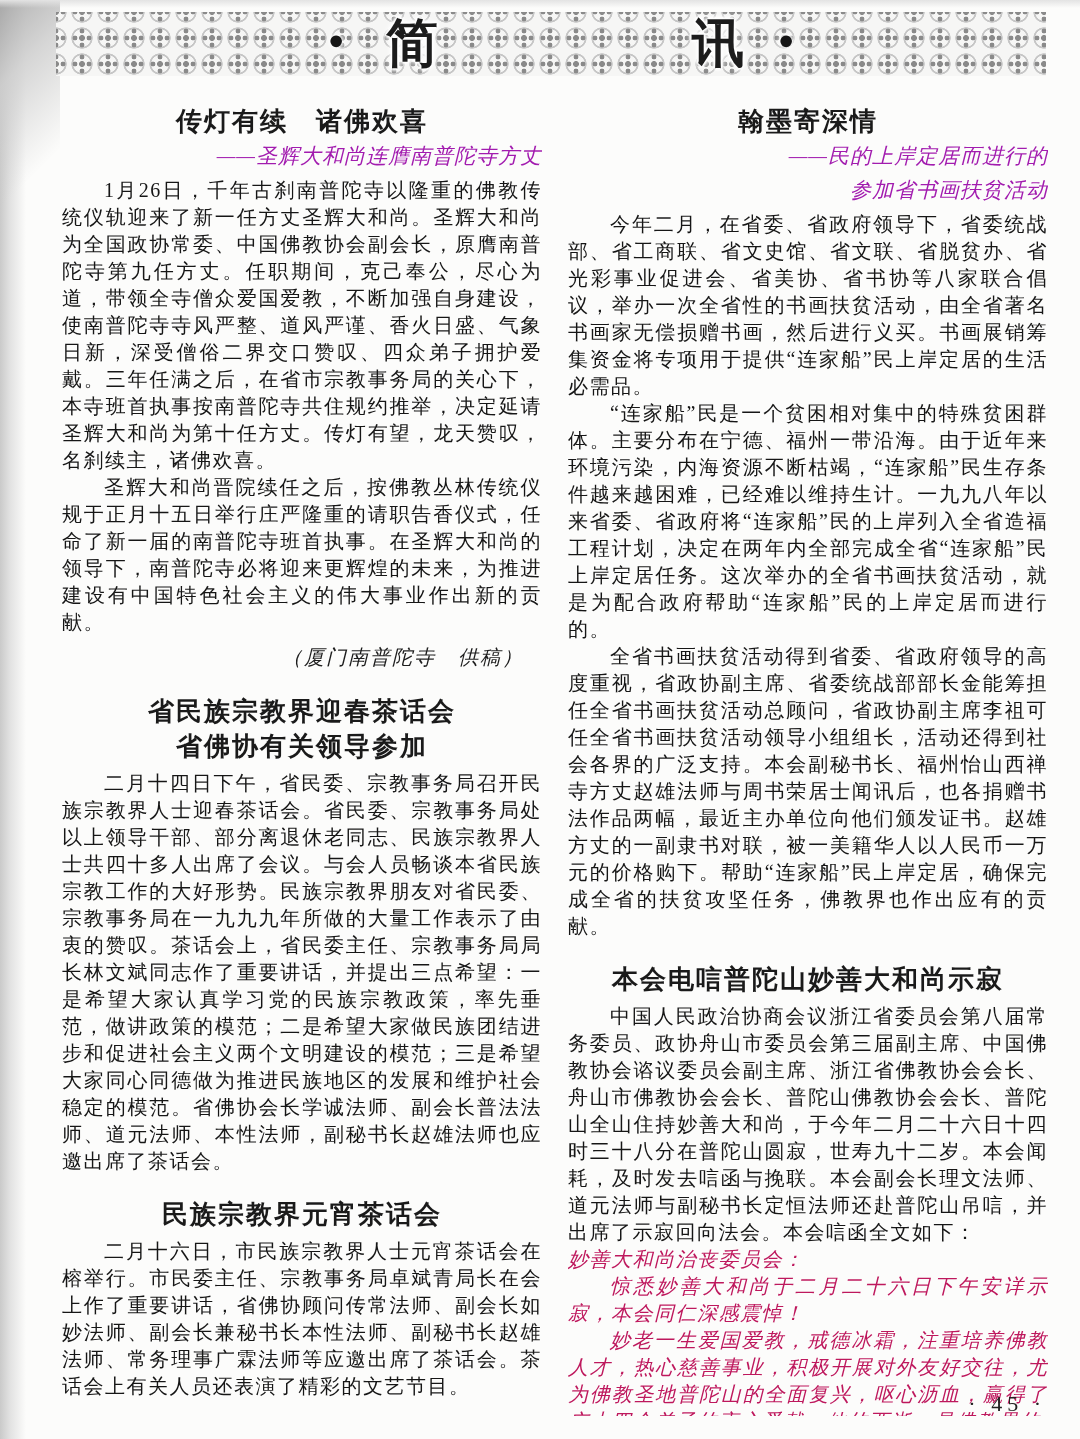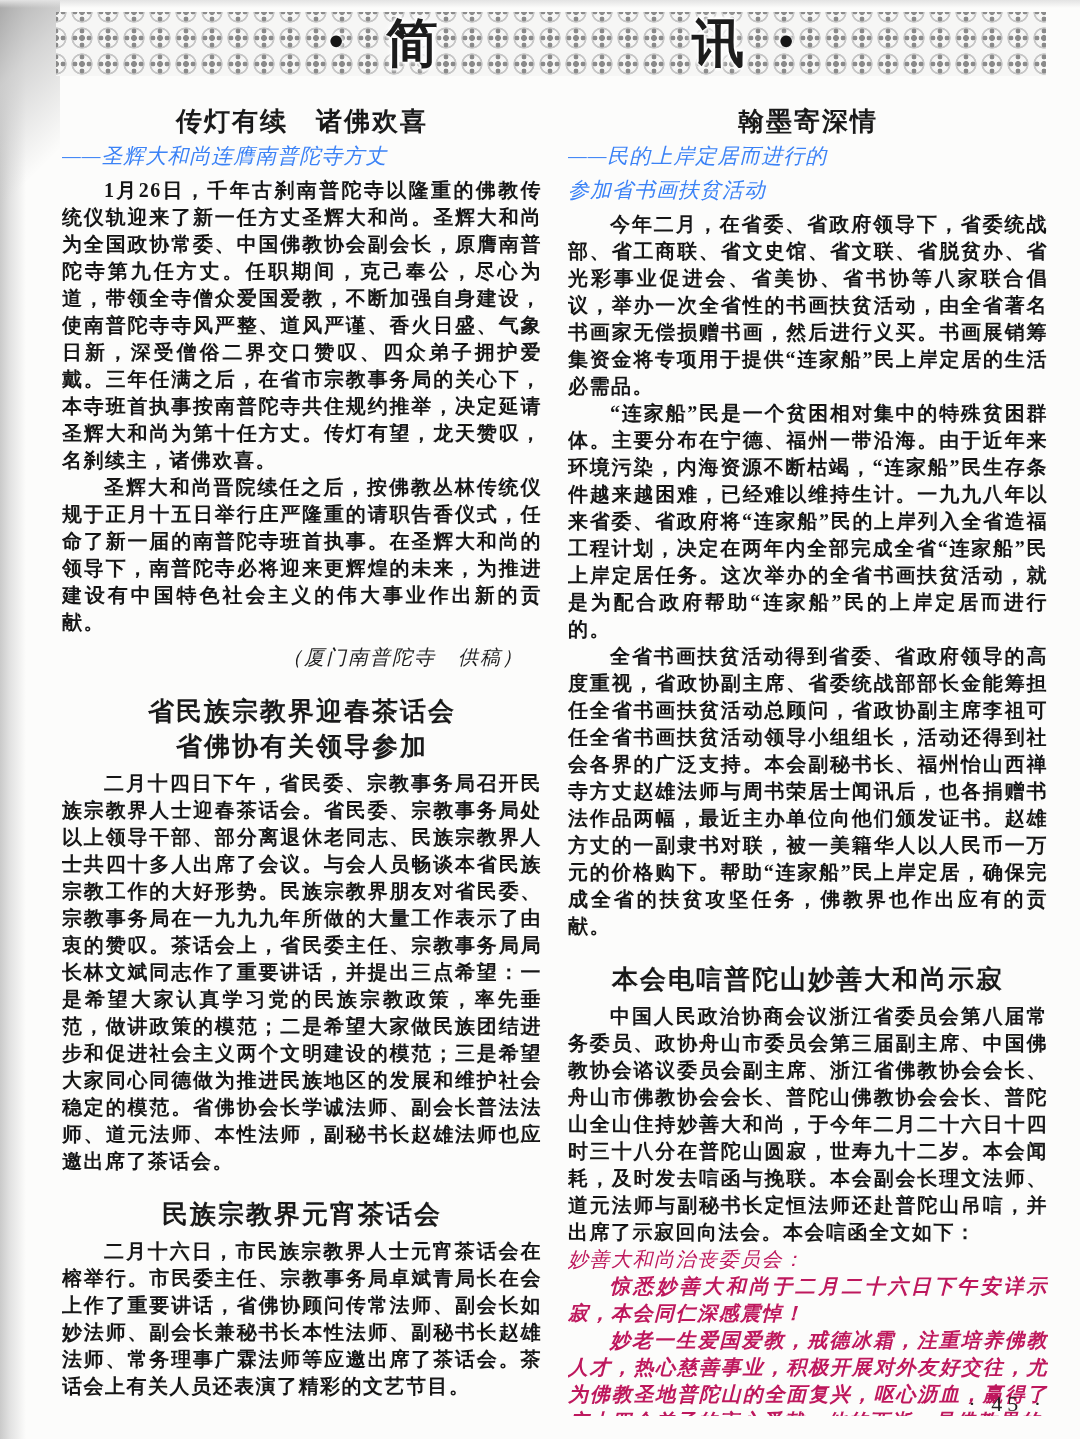--- a/index.html
+++ b/index.html
@@ -64,27 +64,27 @@
   article{margin:0;}
   .title{
     font-family:Liberation Sans, sans-serif;
     font-weight:700;font-size:26px;line-height:35px;
     letter-spacing:2px;text-align:center;margin:0;color:#1a1a1a;
   }
   .title-block{margin:22px 0 6px;}
   .title-block.first{margin-top:8px;}
   .subtitle{
     font-style:italic;font-size:21px;line-height:30px;
-    letter-spacing:1px;text-align:left;margin:2px 0 4px;color:#3b82f6;
+    letter-spacing:1px;text-align:right;margin:2px 0 4px;color:#a21caf;
   }
   .body-par{
     font-size:20px;line-height:27px;letter-spacing:1.5px;
     text-align:justify;margin:0;color:#161616;
   }
-  .indent{text-indent:2.1em;font-weight:bold;}
+  .indent{text-indent:2.1em;}
   .attribution{
     font-style:italic;font-size:20px;line-height:30px;letter-spacing:2px;
     text-align:right;padding-right:18px;margin:6px 0 2px;color:#1d1d1d;
   }
   .letter-par{
     font-style:italic;font-size:20px;line-height:27px;letter-spacing:1.5px;
     text-align:justify;margin:0;color:#be185d;
   }
   .page-number{
     position:absolute;right:34px;bottom:22px;

